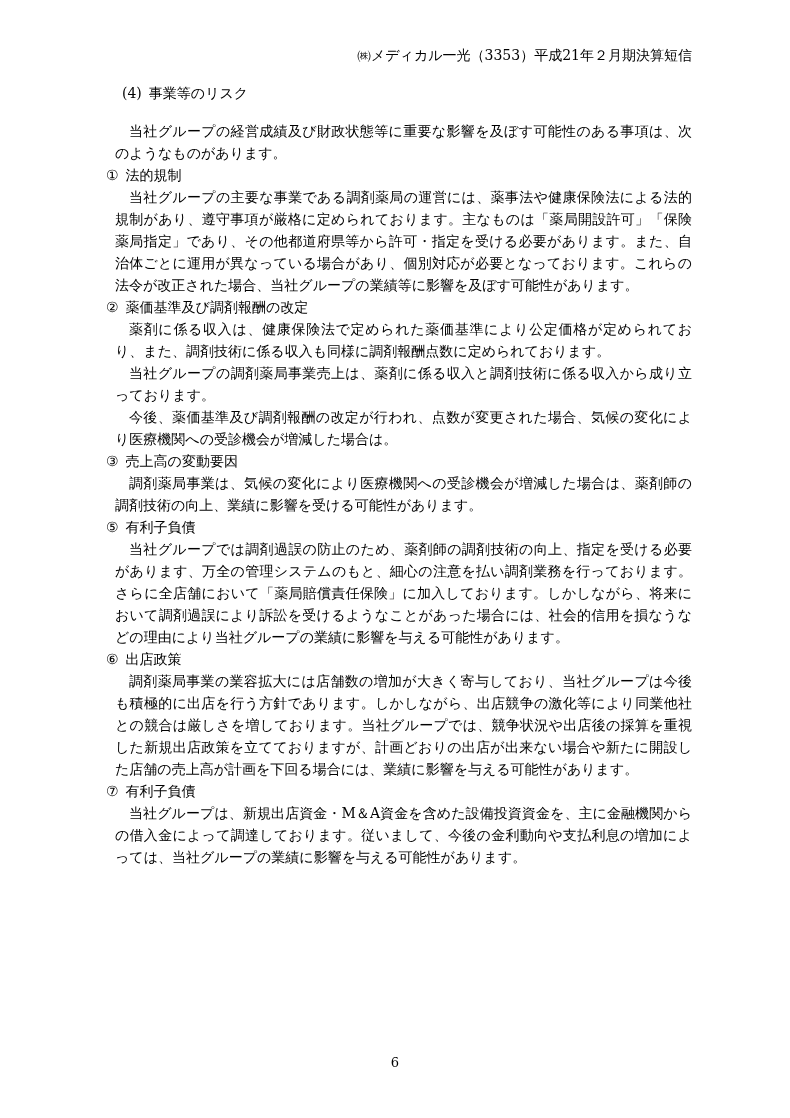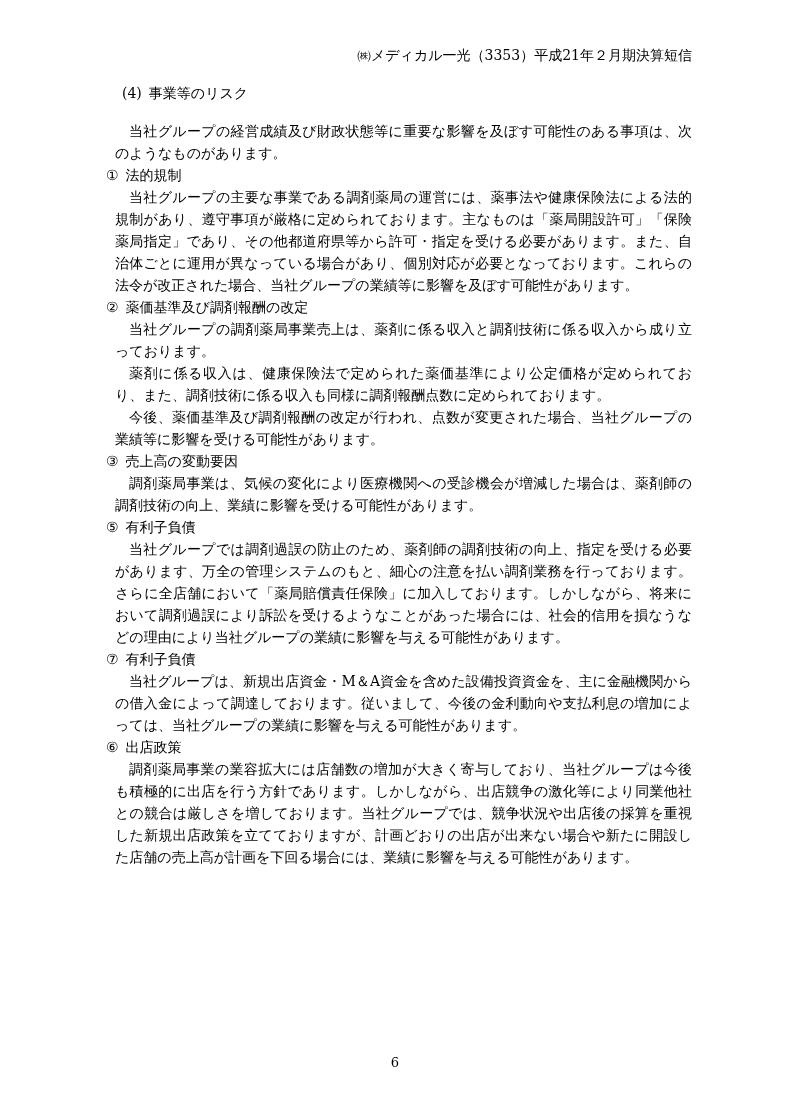--- a/index.html
+++ b/index.html
@@ -71,49 +71,49 @@
     <div class="item-heading">
       <span class="num">①</span><span>法的規制</span>
     </div>
     <p class="body-p">当社グループの主要な事業である調剤薬局の運営には、薬事法や健康保険法による法的規制があり、遵守事項が厳格に定められております。主なものは「薬局開設許可」「保険薬局指定」であり、その他都道府県等から許可・指定を受ける必要があります。また、自治体ごとに運用が異なっている場合があり、個別対応が必要となっております。これらの法令が改正された場合、当社グループの業績等に影響を及ぼす可能性があります。</p>
   </div>
 
   <div class="item">
     <div class="item-heading">
       <span class="num">②</span><span>薬価基準及び調剤報酬の改定</span>
     </div>
+    <p class="body-p">薬剤に係る収入は、健康保険法で定められた薬価基準により公定価格が定められており、また、調剤技術に係る収入も同様に調剤報酬点数に定められております。</p>
     <p class="body-p">当社グループの調剤薬局事業売上は、薬剤に係る収入と調剤技術に係る収入から成り立っております。</p>
-    <p class="body-p">薬剤に係る収入は、健康保険法で定められた薬価基準により公定価格が定められており、また、調剤技術に係る収入も同様に調剤報酬点数に定められております。</p>
-    <p class="body-p">今後、薬価基準及び調剤報酬の改定が行われ、点数が変更された場合、当社グループの業績等に影響を受ける可能性があります。</p>
+    <p class="body-p">今後、薬価基準及び調剤報酬の改定が行われ、点数が変更された場合、気候の変化により医療機関への受診機会が増減した場合は。</p>
   </div>
 
   <div class="item">
     <div class="item-heading">
       <span class="num">③</span><span>売上高の変動要因</span>
     </div>
     <p class="body-p">調剤薬局事業は、気候の変化により医療機関への受診機会が増減した場合は、薬剤師の調剤技術の向上、業績に影響を受ける可能性があります。</p>
   </div>
 
 
   <div class="item">
     <div class="item-heading">
       <span class="num">⑤</span><span>有利子負債</span>
     </div>
     <p class="body-p">当社グループでは調剤過誤の防止のため、薬剤師の調剤技術の向上、指定を受ける必要があります、万全の管理システムのもと、細心の注意を払い調剤業務を行っております。さらに全店舗において「薬局賠償責任保険」に加入しております。しかしながら、将来において調剤過誤により訴訟を受けるようなことがあった場合には、社会的信用を損なうなどの理由により当社グループの業績に影響を与える可能性があります。</p>
   </div>
 
   <div class="item">
     <div class="item-heading">
-      <span class="num">⑦</span><span>有利子負債</span>
+      <span class="num">⑥</span><span>出店政策</span>
     </div>
-    <p class="body-p">当社グループは、新規出店資金・M＆A資金を含めた設備投資資金を、主に金融機関からの借入金によって調達しております。従いまして、今後の金利動向や支払利息の増加によっては、当社グループの業績に影響を与える可能性があります。</p>
+    <p class="body-p">調剤薬局事業の業容拡大には店舗数の増加が大きく寄与しており、当社グループは今後も積極的に出店を行う方針であります。しかしながら、出店競争の激化等により同業他社との競合は厳しさを増しております。当社グループでは、競争状況や出店後の採算を重視した新規出店政策を立てておりますが、計画どおりの出店が出来ない場合や新たに開設した店舗の売上高が計画を下回る場合には、業績に影響を与える可能性があります。</p>
   </div>
 
   <div class="item">
     <div class="item-heading">
-      <span class="num">⑥</span><span>出店政策</span>
+      <span class="num">⑦</span><span>有利子負債</span>
     </div>
-    <p class="body-p">調剤薬局事業の業容拡大には店舗数の増加が大きく寄与しており、当社グループは今後も積極的に出店を行う方針であります。しかしながら、出店競争の激化等により同業他社との競合は厳しさを増しております。当社グループでは、競争状況や出店後の採算を重視した新規出店政策を立てておりますが、計画どおりの出店が出来ない場合や新たに開設した店舗の売上高が計画を下回る場合には、業績に影響を与える可能性があります。</p>
+    <p class="body-p">当社グループは、新規出店資金・M＆A資金を含めた設備投資資金を、主に金融機関からの借入金によって調達しております。従いまして、今後の金利動向や支払利息の増加によっては、当社グループの業績に影響を与える可能性があります。</p>
   </div>
 
   <div class="page-footer">6</div>
 
 </div>
 
 </body></html>

